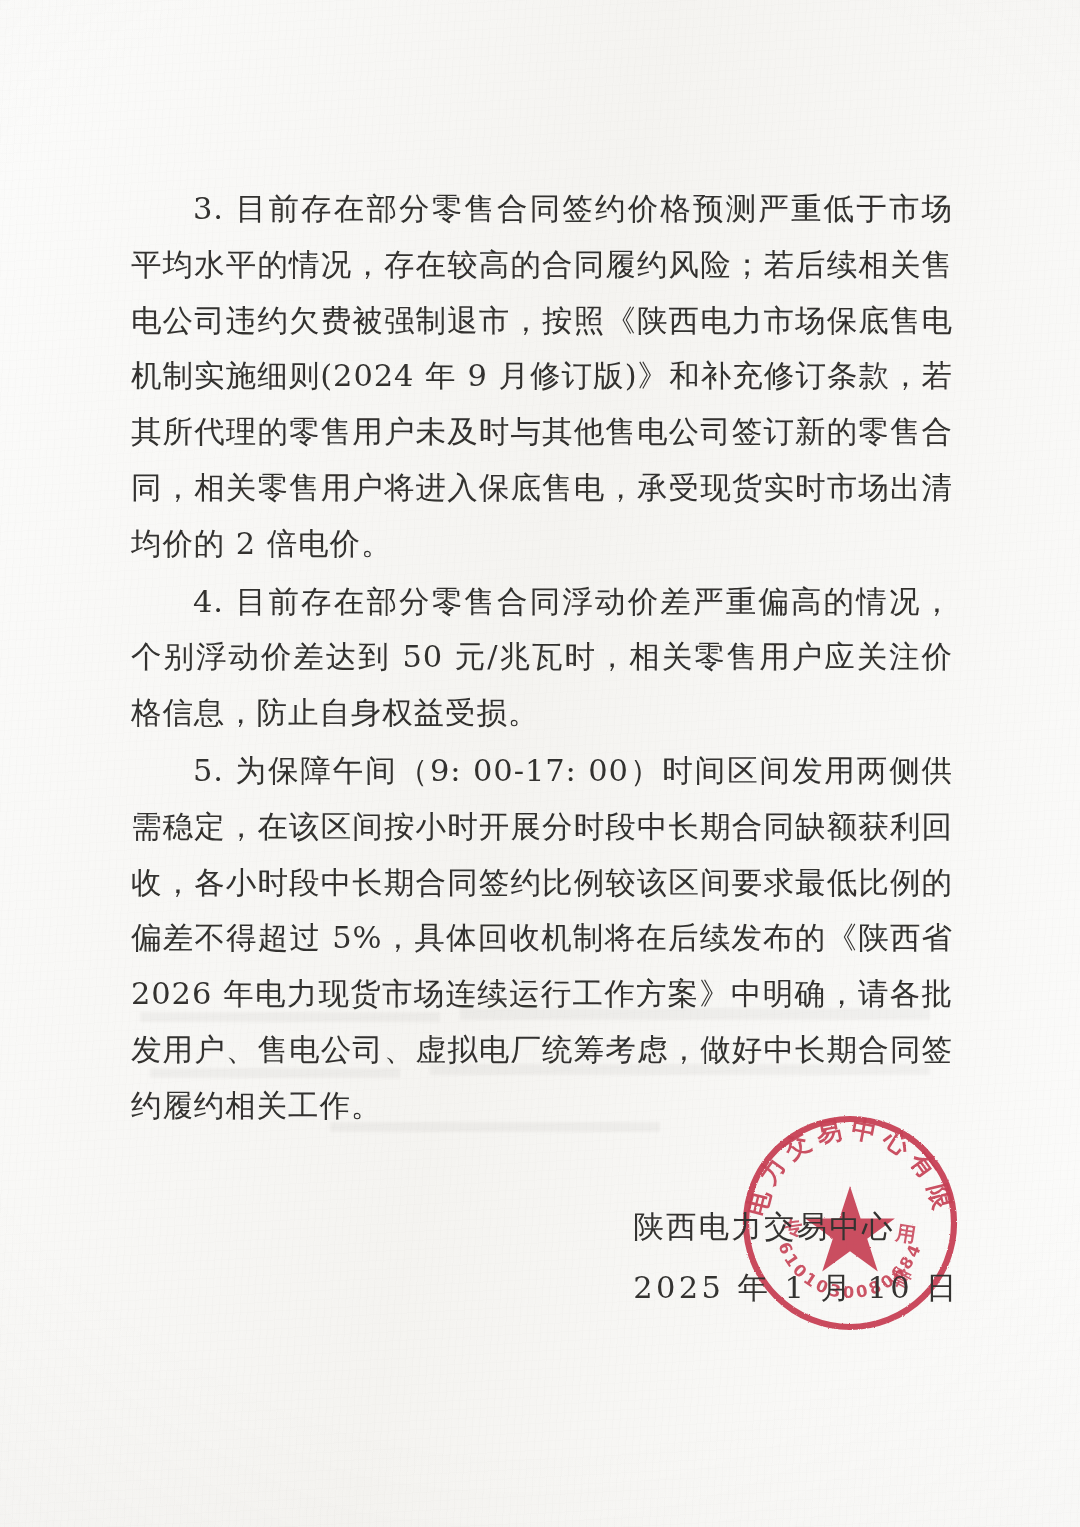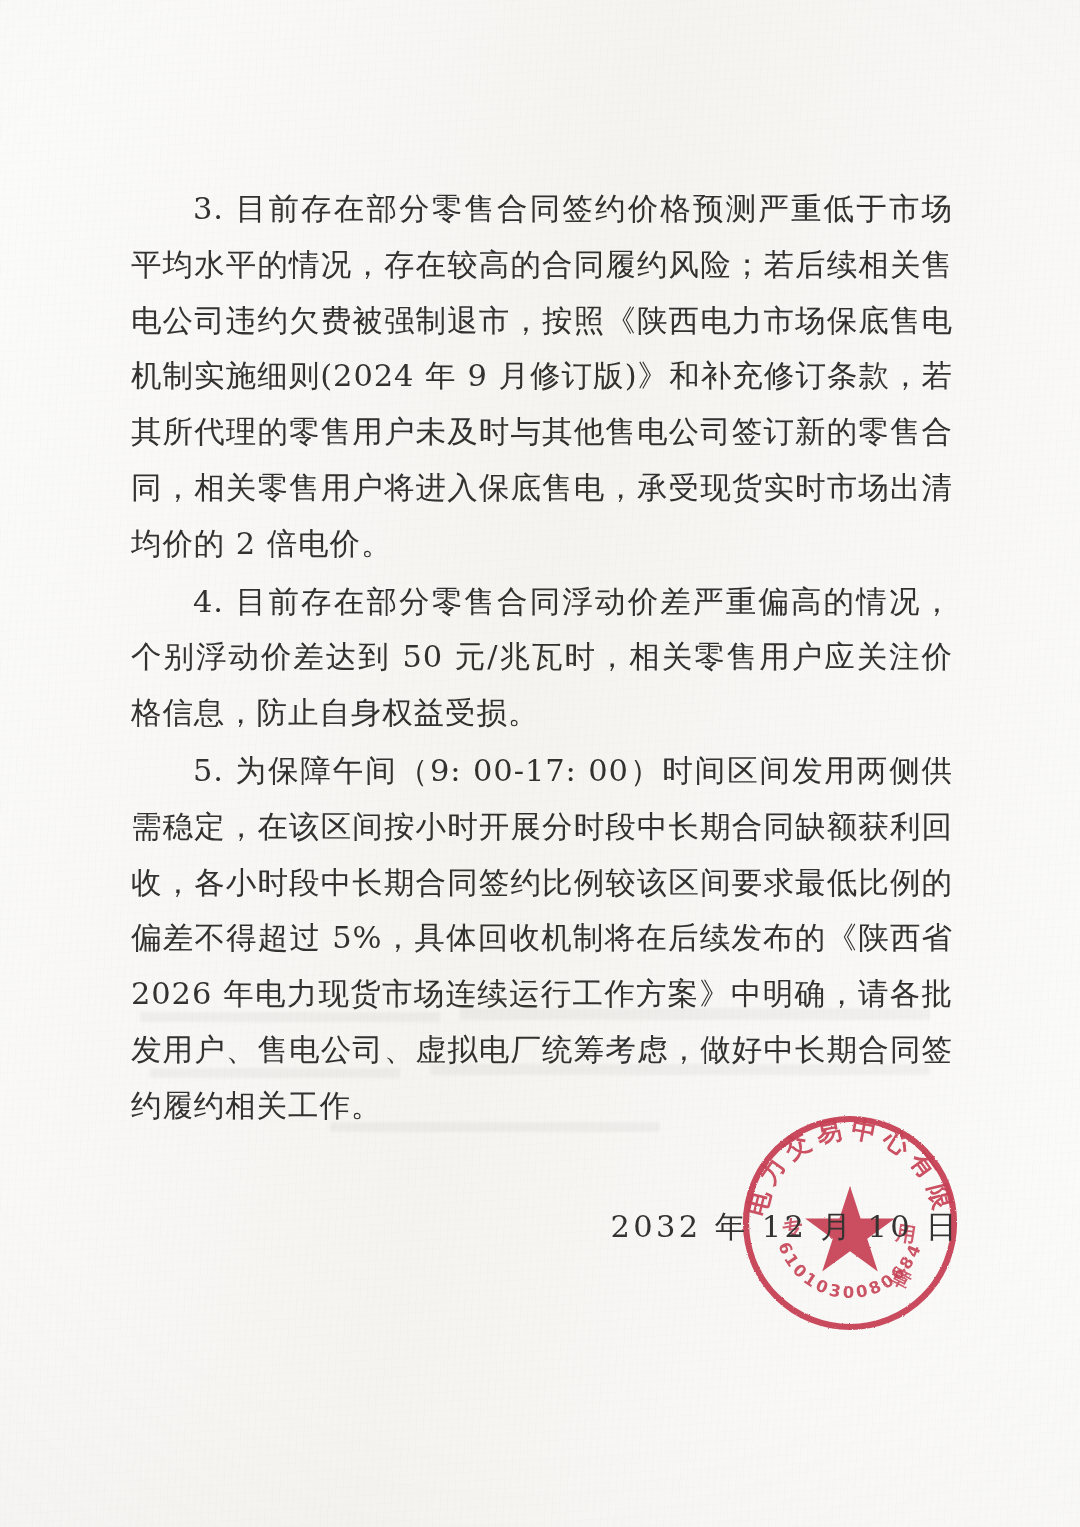--- a/index.html
+++ b/index.html
@@ -151,18 +151,19 @@
 
       <g filter="url(#inkRough2)" opacity="0.85">
         <text x="45" y="124" font-family="'DejaVu Serif','Liberation Serif',serif" font-size="20" font-weight="700" fill="#c33349" transform="rotate(-9 45 124)">专</text>
         <text x="156" y="127" font-family="'DejaVu Serif','Liberation Serif',serif" font-size="20" font-weight="700" fill="#c33349" transform="rotate(9 156 127)">用</text>
         <text x="150" y="168" font-family="'DejaVu Serif','Liberation Serif',serif" font-size="20" font-weight="700" fill="#c33349" transform="rotate(27 150 168)">章</text>
       </g>
     </svg>
   </div>
 
   <div id="signature-block">
-    <div class="sig-date">2032 年 12 月 10 日</div>
+    <div class="sig-line">陕西电力交易中心</div>
+    <div class="sig-date">2025 年 1 月 10 日</div>
   </div>
 
   <div id="paper-texture"></div>
   <div id="scan-noise"></div>
 </div>
 
 </body></html>

